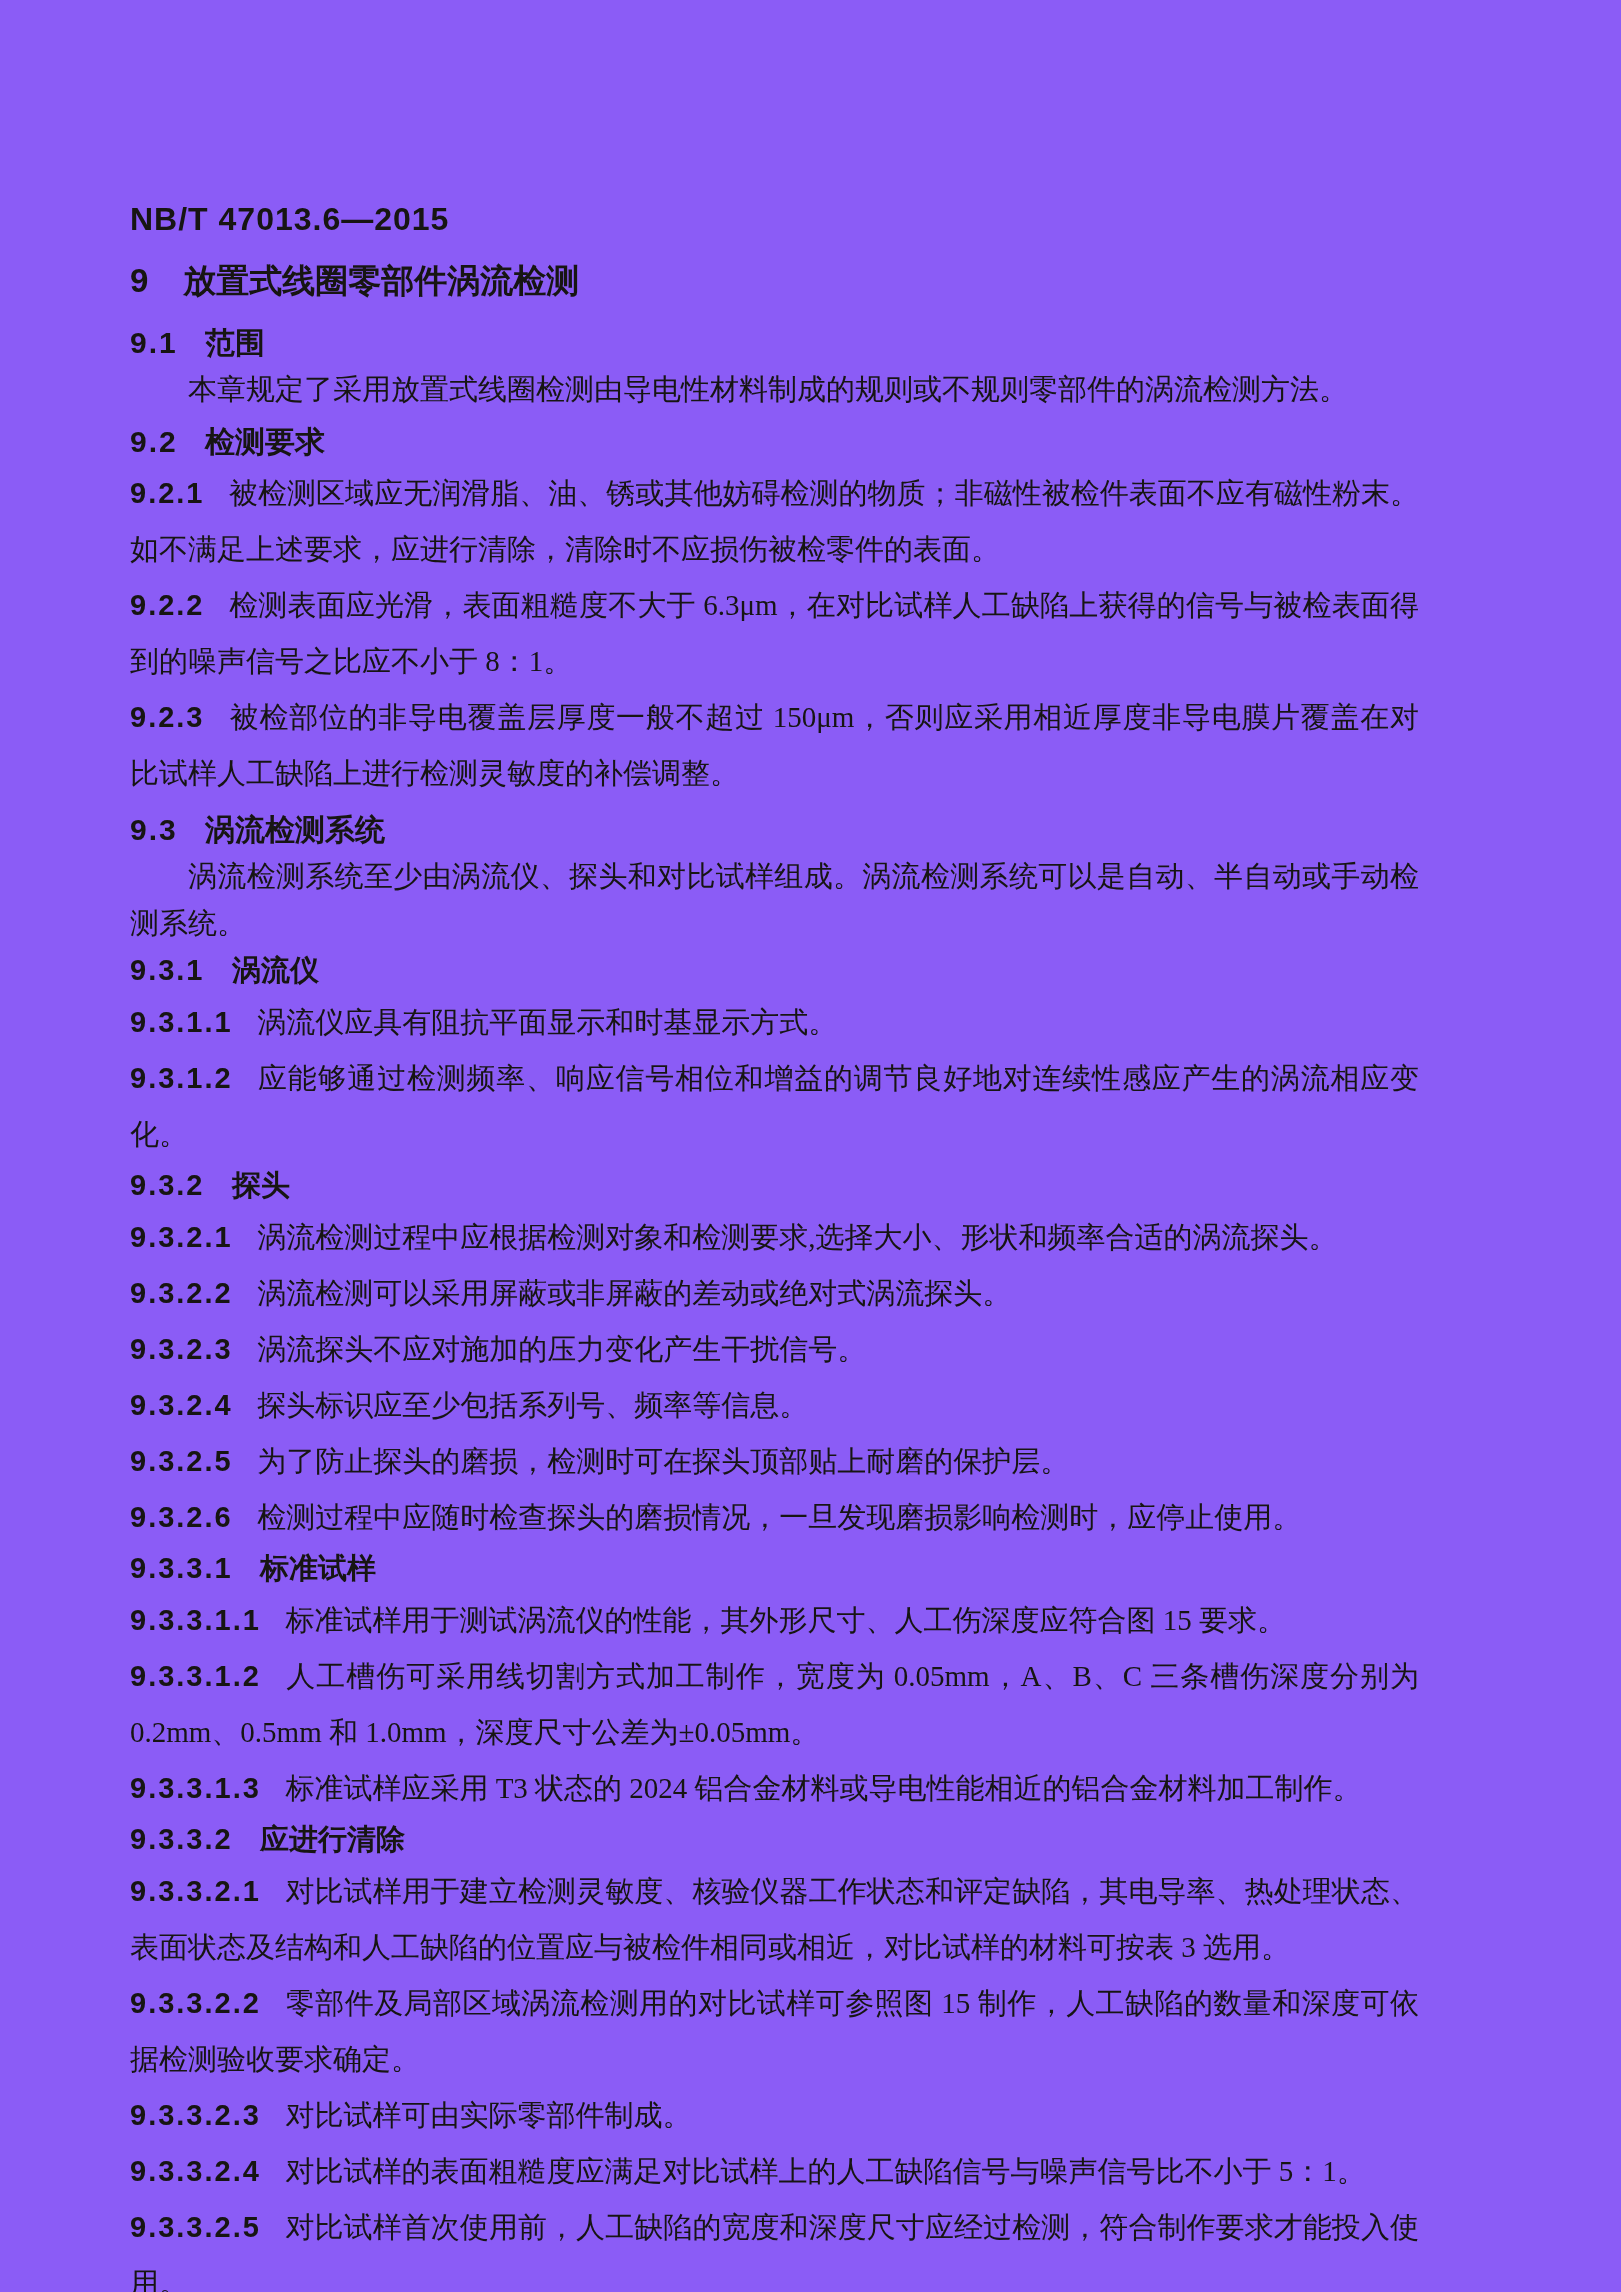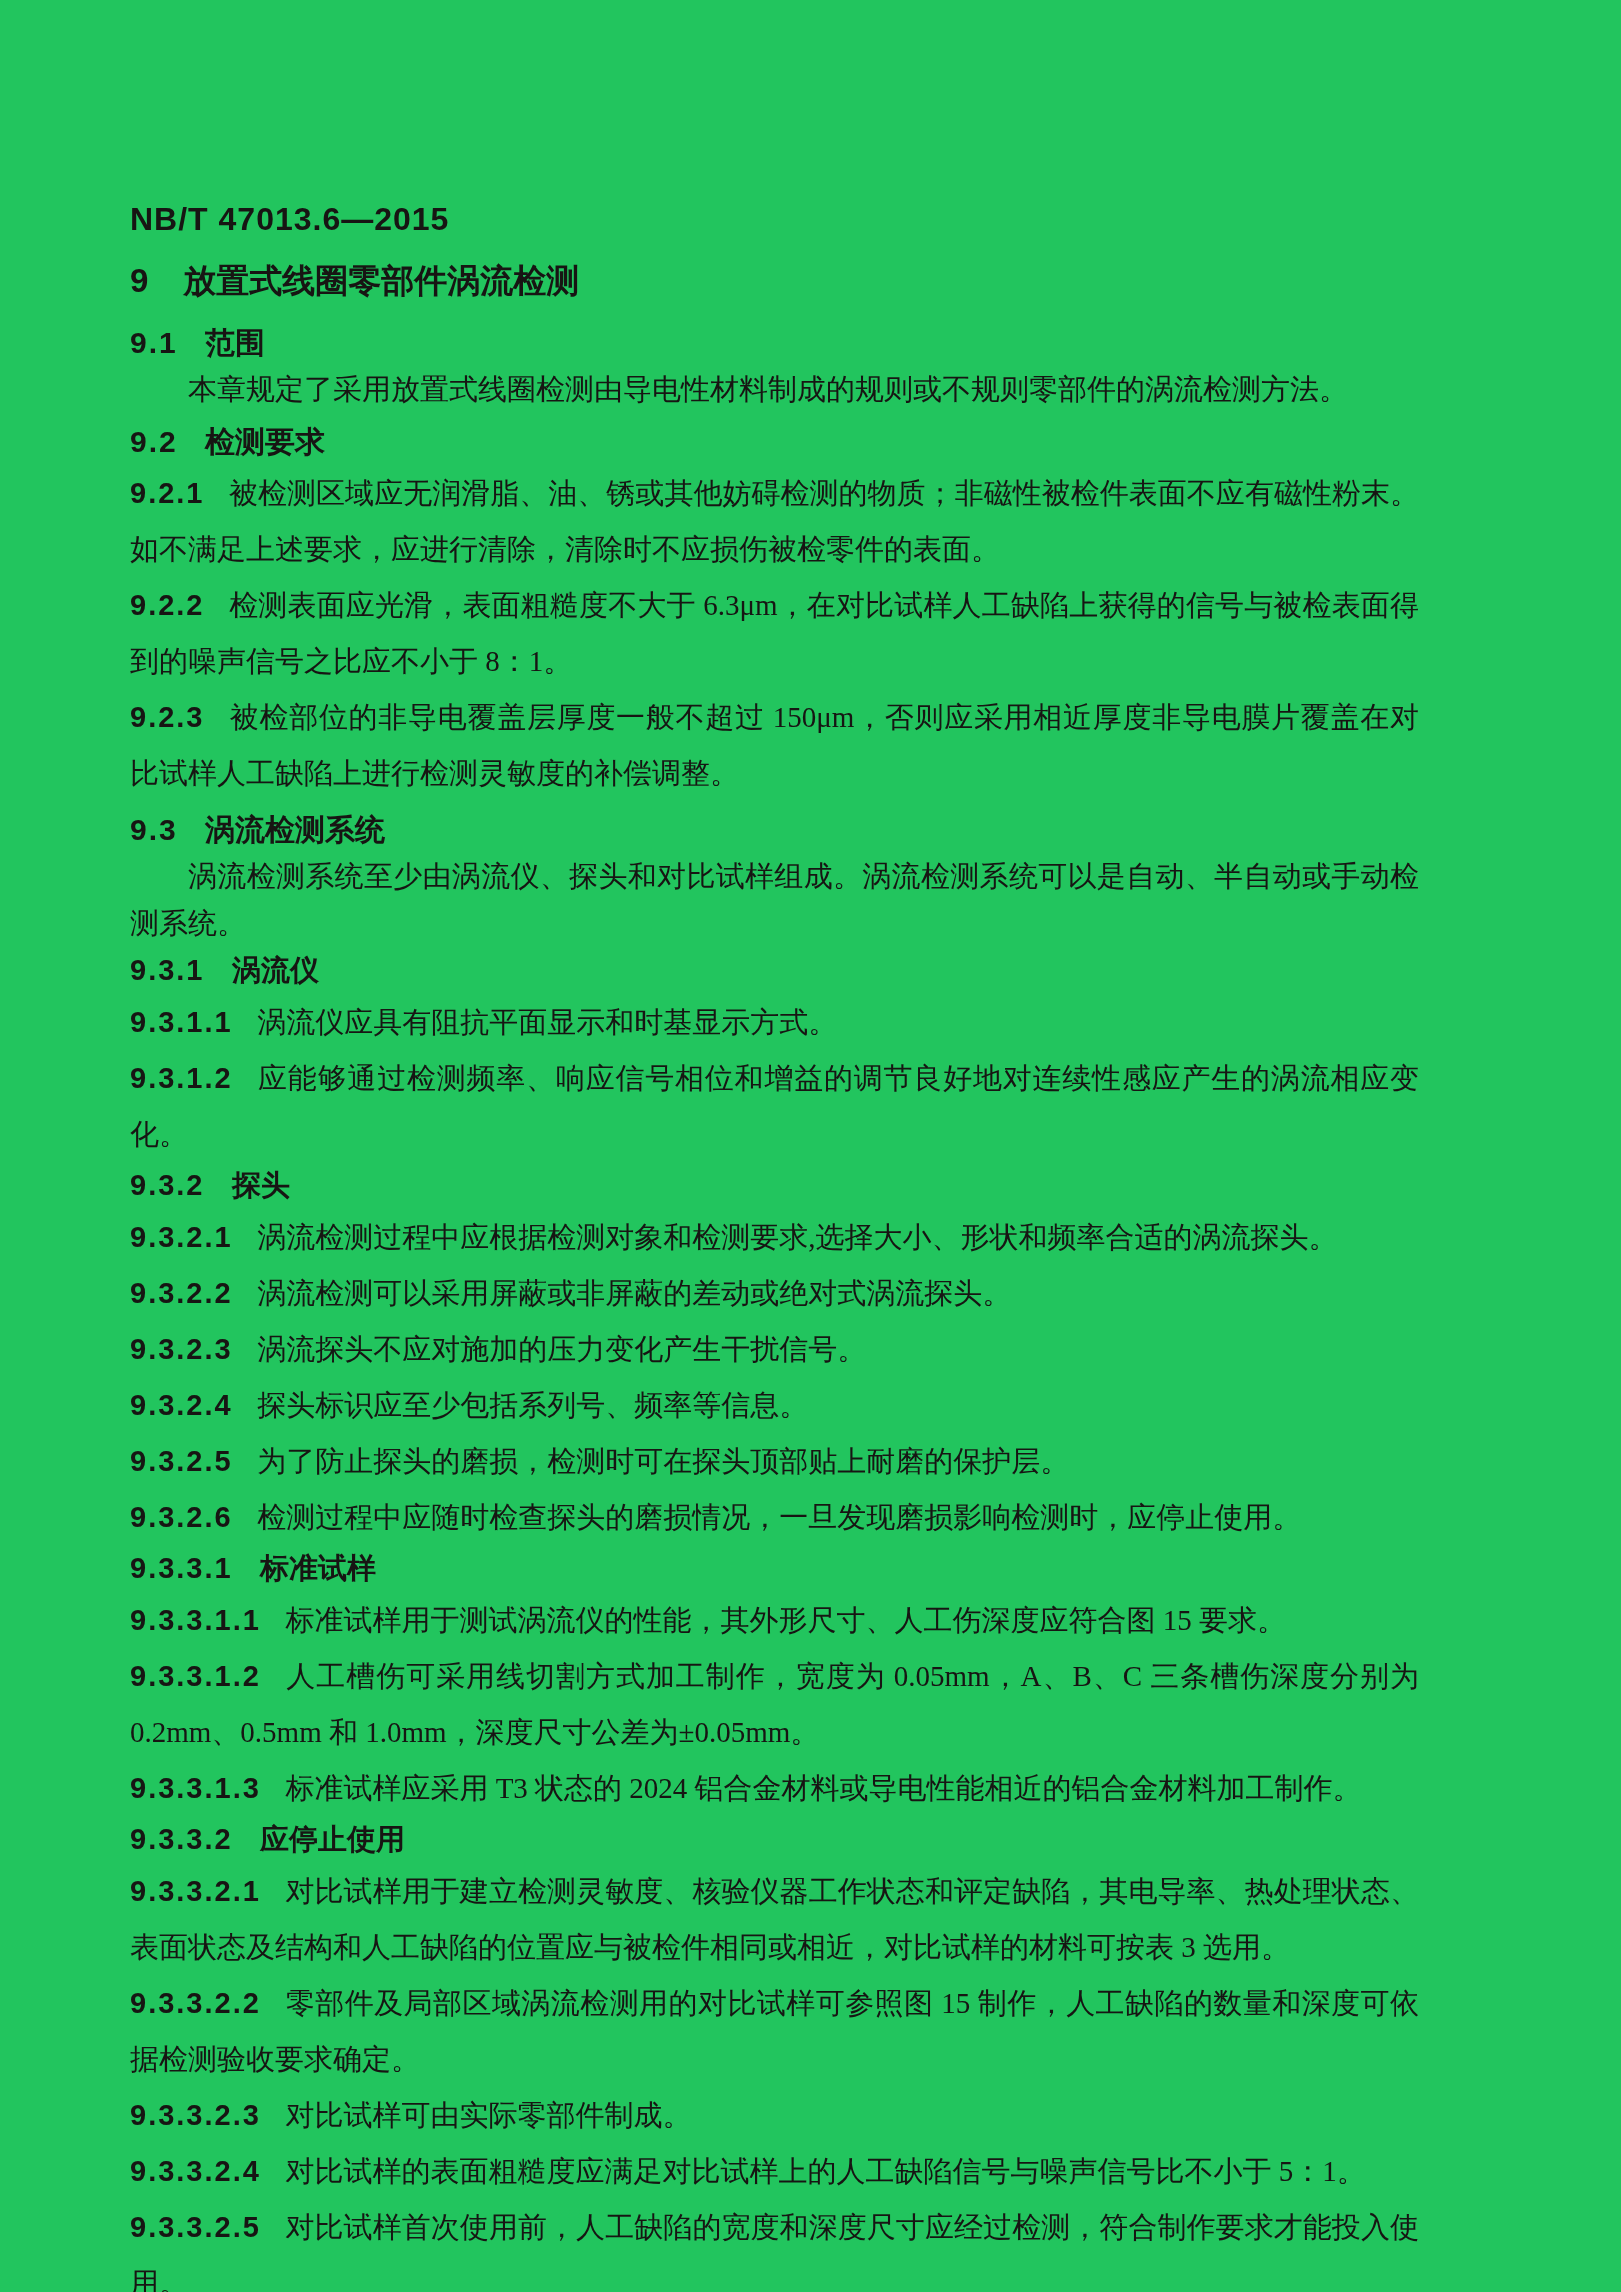--- a/index.html
+++ b/index.html
@@ -1,21 +1,21 @@
 <!DOCTYPE html>
 <html><head>
 <meta charset="utf-8">
 <style>
   html, body { margin: 0; padding: 0; background: #ffffff; }
   .page {
     position: relative;
     width: 1621px;
     height: 2293px;
     margin: 0 auto;
-    background: #22c55e;
+    background: #8b5cf6;
     box-sizing: border-box;
     padding: 196px 202px 0 130px;
     color: #171513;
     overflow: hidden;
   }
   .std-num {
     font-family: "Liberation Sans", sans-serif;
     font-weight: 700;
     font-size: 32px;
     line-height: 46px;
@@ -168,21 +168,21 @@
 
   <p class="clause">
     <span class="num">9.3.3.1.2</span><span>人工槽伤可采用线切割方式加工制作，宽度为 0.05mm，A、B、C 三条槽伤深度分别为 0.2mm、0.5mm 和 1.0mm，深度尺寸公差为±0.05mm。</span>
   </p>
 
   <p class="clause">
     <span class="num">9.3.3.1.3</span><span>标准试样应采用 T3 状态的 2024 铝合金材料或导电性能相近的铝合金材料加工制作。</span>
   </p>
 
   <p class="subsubsection">
-    <span class="num">9.3.3.2</span><span>应停止使用</span>
+    <span class="num">9.3.3.2</span><span>应进行清除</span>
   </p>
 
   <p class="clause">
     <span class="num">9.3.3.2.1</span><span>对比试样用于建立检测灵敏度、核验仪器工作状态和评定缺陷，其电导率、热处理状态、表面状态及结构和人工缺陷的位置应与被检件相同或相近，对比试样的材料可按表 3 选用。</span>
   </p>
 
   <p class="clause">
     <span class="num">9.3.3.2.2</span><span>零部件及局部区域涡流检测用的对比试样可参照图 15 制作，人工缺陷的数量和深度可依据检测验收要求确定。</span>
   </p>
 

